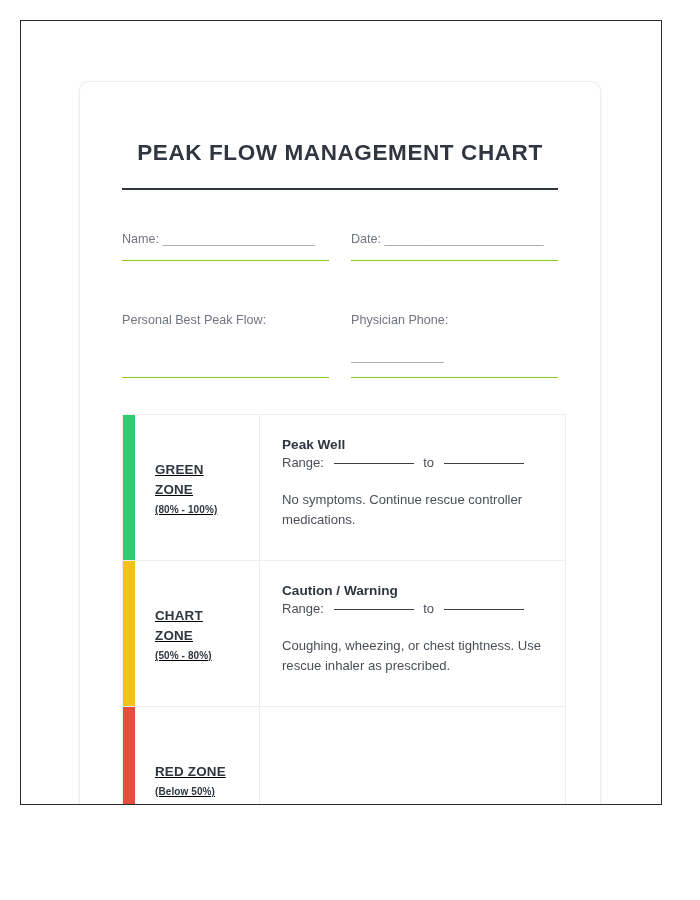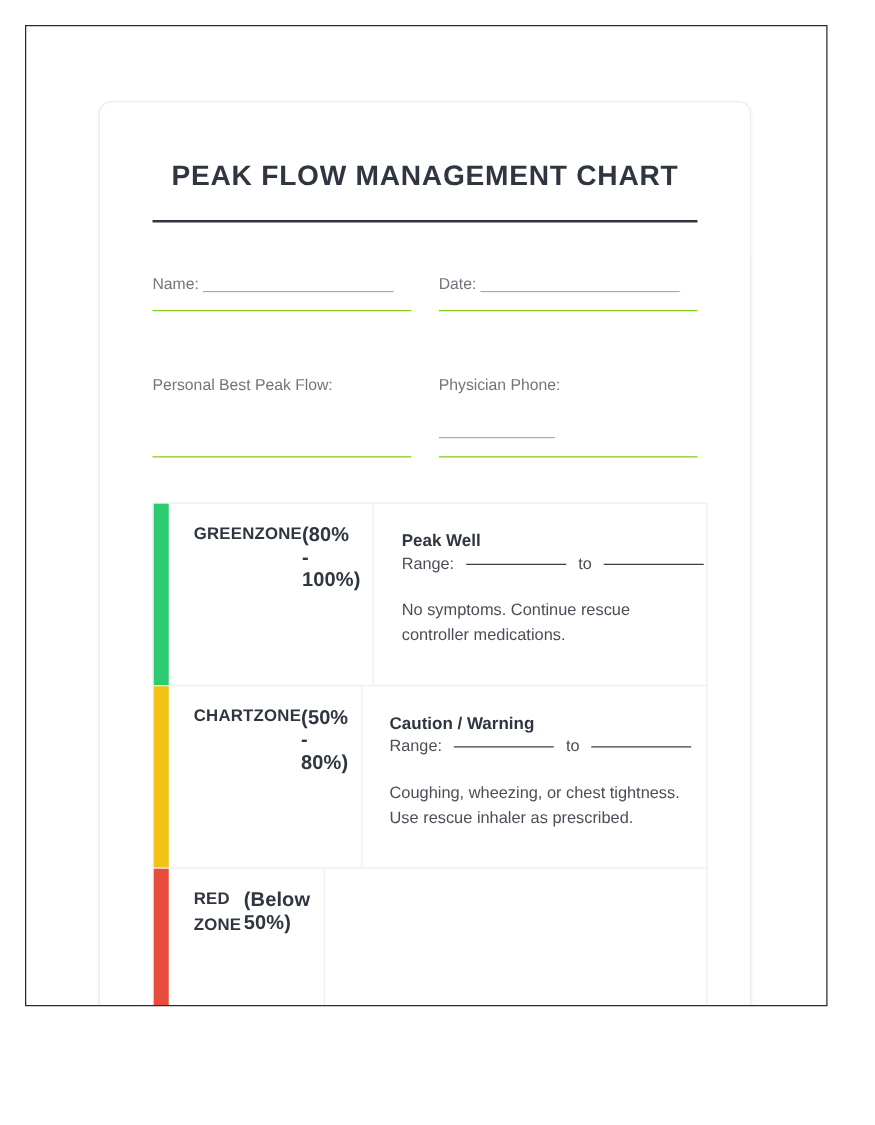--- a/index.html
+++ b/index.html
@@ -48,21 +48,21 @@
     padding: 40px 42px 0 42px;
   }
 
   
   .doc-title {
     font-size: 22.5px;
     font-weight: bold;
     letter-spacing: 0.6px;
     color: #2f3640;
     text-align: center;
-    margin: 0;
+    margin: 12px;
     padding-top: 6px;
     white-space: nowrap;
   }
   .title-rule {
     margin-top: 22px;
     height: 0;
     border-top: 2.4px solid #2f3640;
   }
 
   
@@ -112,34 +112,35 @@
     min-height: 145px;
   }
   .zone-swatch {
     width: 12px;
     flex: 0 0 12px;
   }
   .zone-name-cell {
     flex: 0 0 125px;
     border-right: 1px solid #ededed;
     display: flex;
-    flex-direction: row;
+    flex-direction: column;
     justify-content: center;
     padding: 14px 10px 14px 20px;
     box-sizing: border-box;
+    text-decoration: underline;
   }
   .zone-name {
     font-size: 13.4px;
     font-weight: bold;
     color: #2f3640;
     line-height: 1.55;
     letter-spacing: 0.2px;
   }
   .zone-pct {
-    font-size: 16px;
+    font-size: 10px;
     font-weight: bold;
     color: #2f3640;
     margin-top: 3px;
     letter-spacing: 0.1px;
   }
   .zone-detail-cell {
     flex: 1 1 auto;
     padding: 22px 20px 20px 22px;
     box-sizing: border-box;
     min-width: 0;

